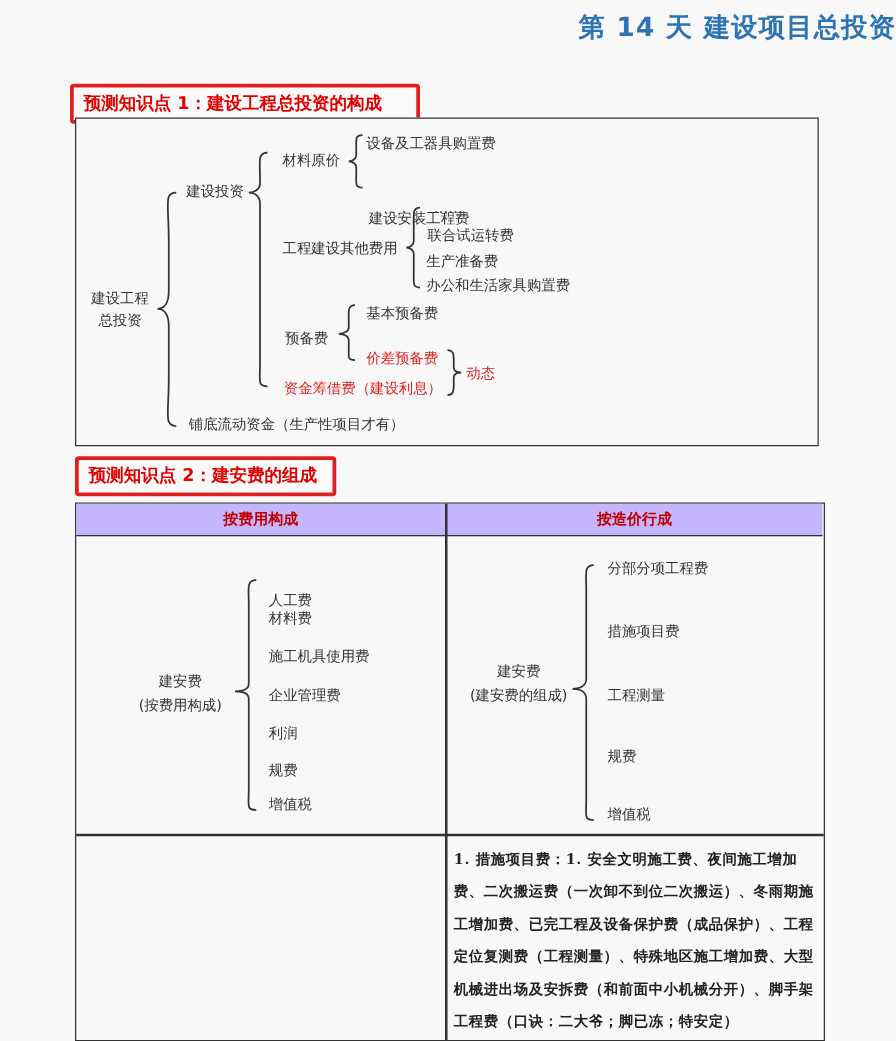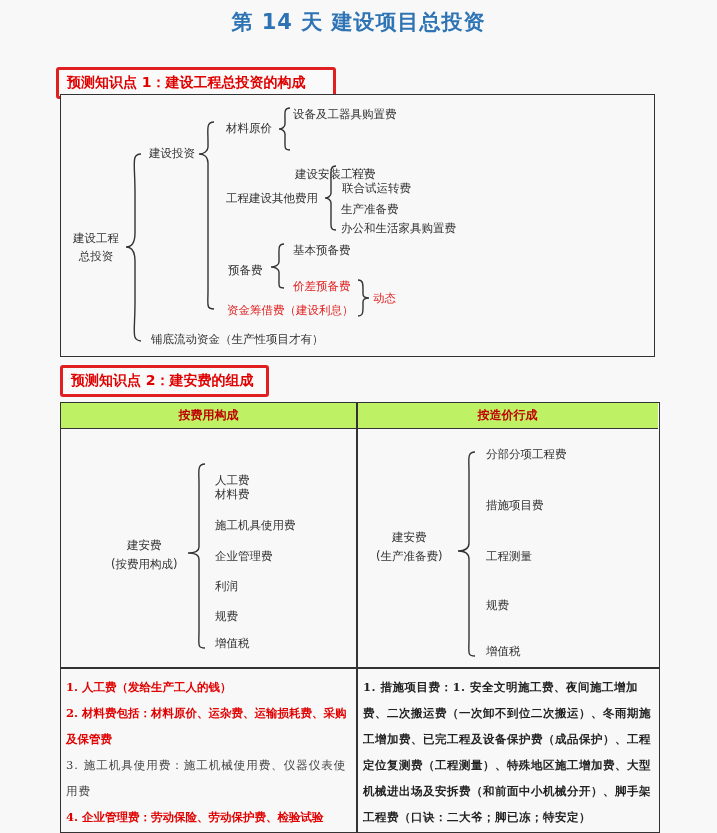--- a/index.html
+++ b/index.html
@@ -5,21 +5,21 @@
   html, body { margin: 0; padding: 0; }
   body {
     width: 717px; height: 833px; overflow: hidden;
     background: #f8f8f8;
     font-family: "DejaVu Sans", "Liberation Sans", sans-serif;
     color: #333;
     position: relative;
   }
   .abs { position: absolute; white-space: nowrap; }
   .page-title {
-    left: 0; width: 717px; top: 8px; text-align: center;
+    left: 0; width: 717px; top: 8px; text-align: right;
     font-size: 21px; font-weight: bold; color: #2e74b5; letter-spacing: 1px;
   }
   .section-label {
     border: 3px solid #e02020; border-radius: 3px; background: #fafafa;
     color: #e00000; font-weight: bold; font-size: 14px;
     padding: 4px 8px; box-sizing: border-box;
   }
   .box1 {
     left: 60px; top: 94px; width: 595px; height: 263px;
     border: 1.5px solid #333; box-sizing: border-box; background: #f8f8f8;
@@ -27,21 +27,21 @@
   .t { font-size: 11.5px; color: #333; }
   .red { color: #e02020; }
   svg.brace { position: absolute; overflow: visible; }
   svg.brace path { fill: none; stroke: #333; stroke-width: 1.4; }
 
   .tbl {
     left: 60px; top: 402px; width: 600px; height: 431px;
     border: 1.5px solid #333; box-sizing: border-box; background: #f8f8f8;
   }
   .tbl-head {
-    position: absolute; top: 0; height: 26px; background: #bef264;
+    position: absolute; top: 0; height: 26px; background: #c4b5fd;
     border-bottom: 1.5px solid #333; box-sizing: border-box;
     color: #c00000; font-weight: bold; font-size: 12px; text-align: center; line-height: 25px;
     font-family: "DejaVu Serif", "Liberation Serif", serif;
   }
   .vdiv { position: absolute; left: 295px; top: 0; width: 1.5px; height: 100%; background: #333; }
   .hdiv { position: absolute; left: 0; top: 264px; width: 100%; height: 1.5px; background: #333; }
   .note {
     position: absolute; font-size: 11.5px; line-height: 26px; white-space: normal;
     font-family: "DejaVu Serif", "Liberation Serif", serif;
   }
@@ -121,34 +121,28 @@
   <div class="abs t" style="left:154px; top:70px;">人工费</div>
   <div class="abs t" style="left:154px; top:84px;">材料费</div>
   <div class="abs t" style="left:154px; top:115px;">施工机具使用费</div>
   <div class="abs t" style="left:154px; top:146px;">企业管理费</div>
   <div class="abs t" style="left:154px; top:176px;">利润</div>
   <div class="abs t" style="left:154px; top:206px;">规费</div>
   <div class="abs t" style="left:154px; top:233px;">增值税</div>
 
   <div class="abs t" style="left:315px; top:125px; text-align:center; line-height:19px;">
     <div>建安费</div>
-    <div>(生产准备费)</div>
+    <div>(建安费的组成)</div>
   </div>
   <svg class="brace" style="left:396px; top:48px;" width="22" height="206">
     <path d="M18,1 C10,1 12,8 12,20 L12,92 C12,97 8,100 1,100 C8,100 12,103 12,108 L12,188 C12,202 10,205 18,205"></path>
   </svg>
   <div class="abs t" style="left:425px; top:44px;">分部分项工程费</div>
   <div class="abs t" style="left:425px; top:95px;">措施项目费</div>
   <div class="abs t" style="left:425px; top:146px;">工程测量</div>
   <div class="abs t" style="left:425px; top:195px;">规费</div>
   <div class="abs t" style="left:425px; top:241px;">增值税</div>
 
-  <div class="note" style="left:5px; top:271px; width:285px;">
-    <div class="r">1. 人工费（发给生产工人的钱）</div>
-    <div class="r">2. 材料费包括：材料原价、运杂费、运输损耗费、采购及保管费</div>
-    <div class="g">3. 施工机具使用费：施工机械使用费、仪器仪表使用费</div>
-    <div class="r">4. 企业管理费：劳动保险、劳动保护费、检验试验</div>
-  </div>
 
   <div class="note" style="left:302px; top:271px; width:292px;">
     <div class="k" style="letter-spacing:0.5px;">1. 措施项目费：1. 安全文明施工费、夜间施工增加费、二次搬运费（一次卸不到位二次搬运）、冬雨期施工增加费、已完工程及设备保护费（成品保护）、工程定位复测费（工程测量）、特殊地区施工增加费、大型机械进出场及安拆费（和前面中小机械分开）、脚手架工程费（口诀：二大爷；脚已冻；特安定）</div>
   </div>
 </div>
 
 </body></html>

